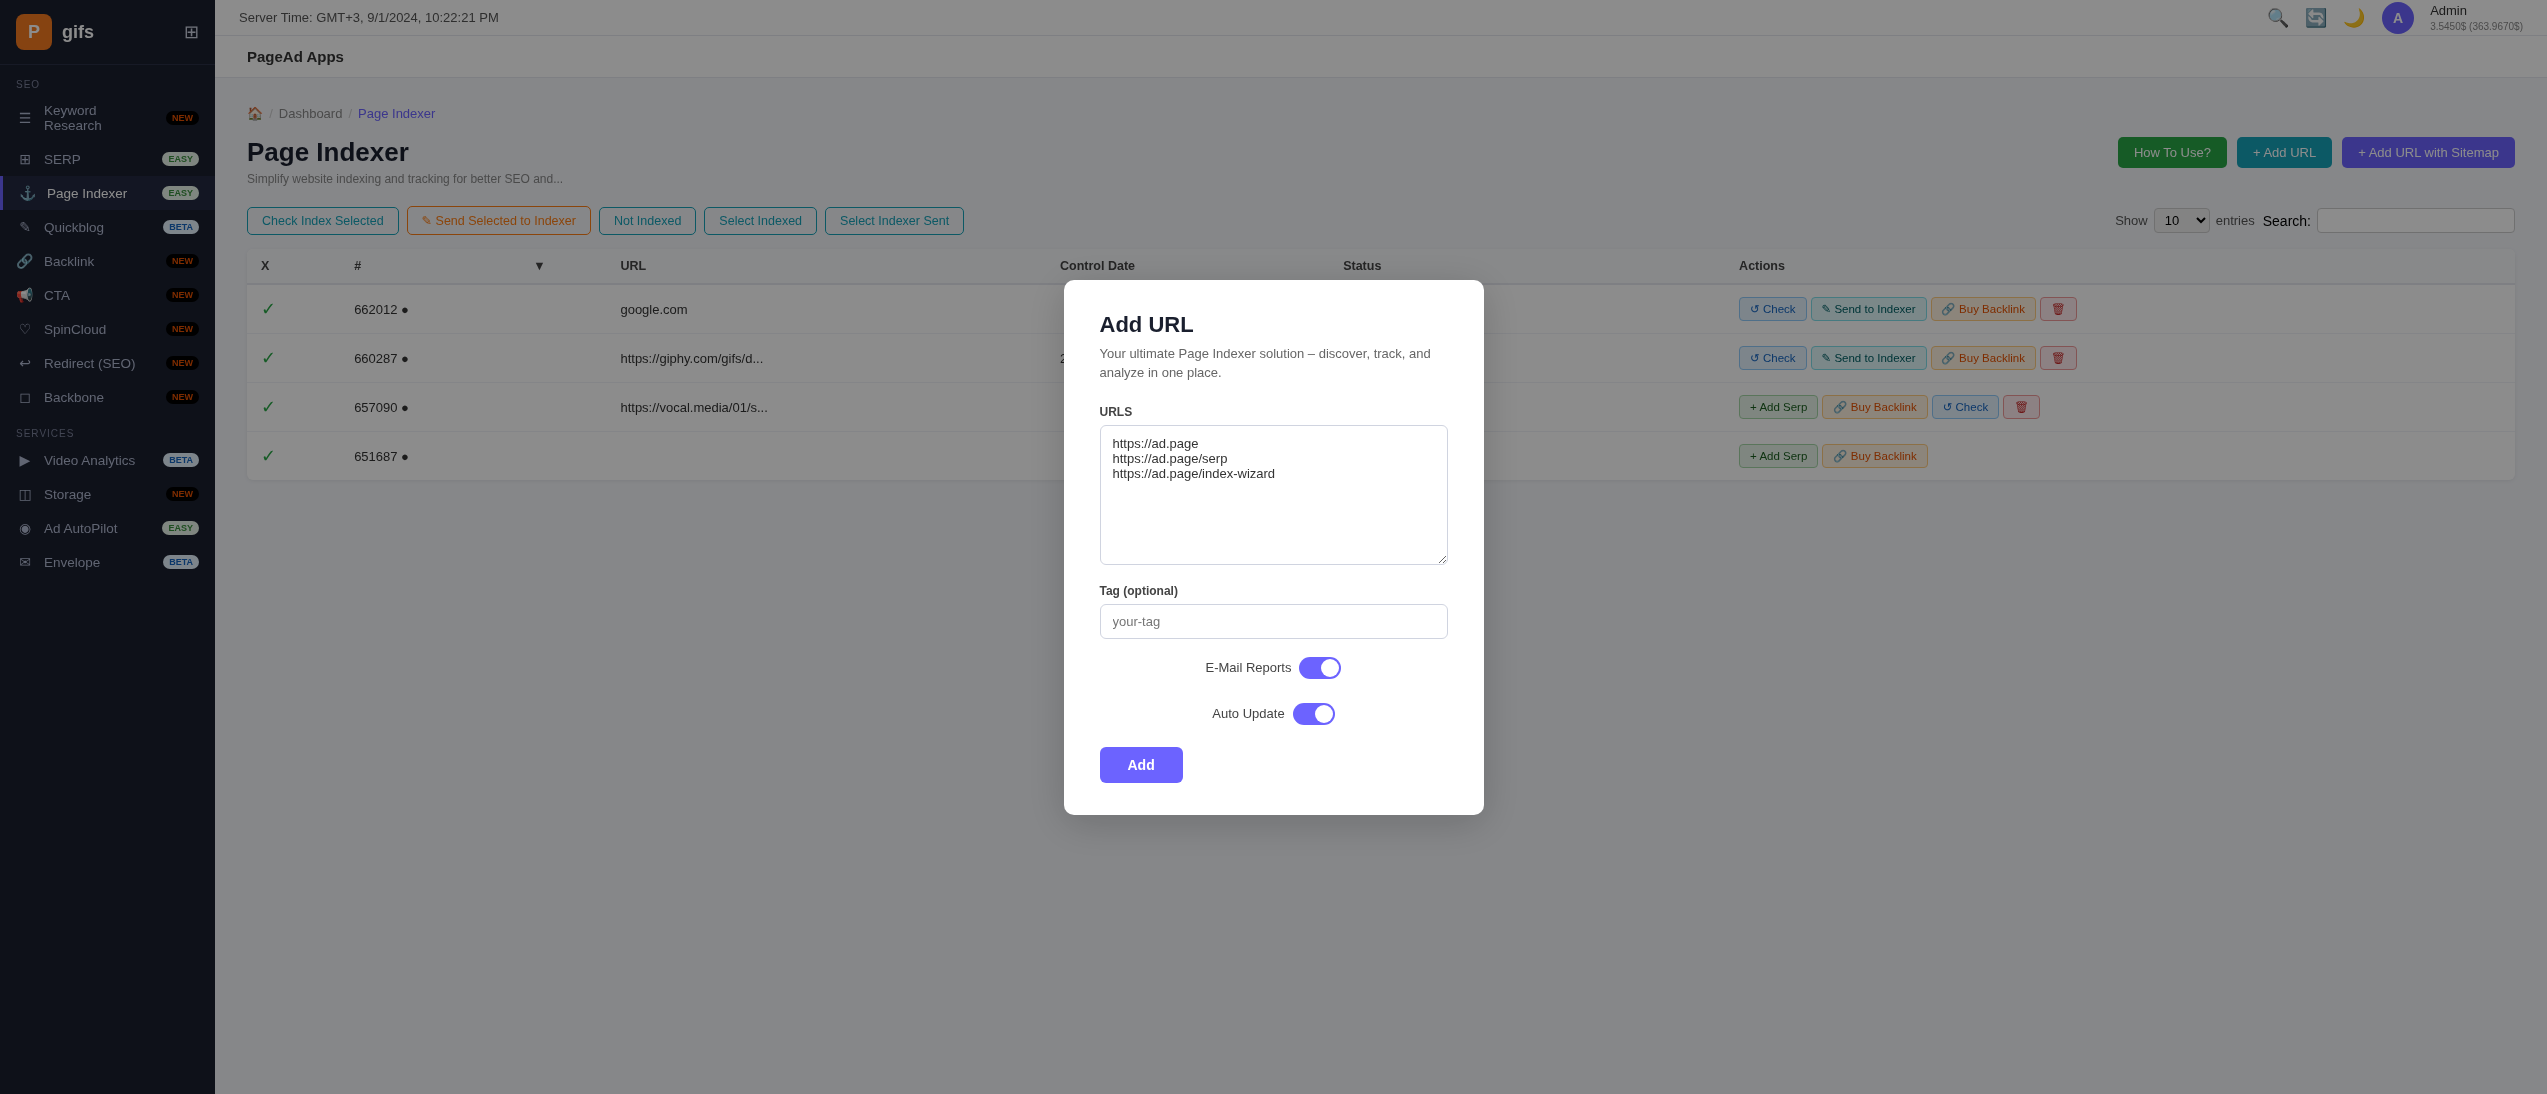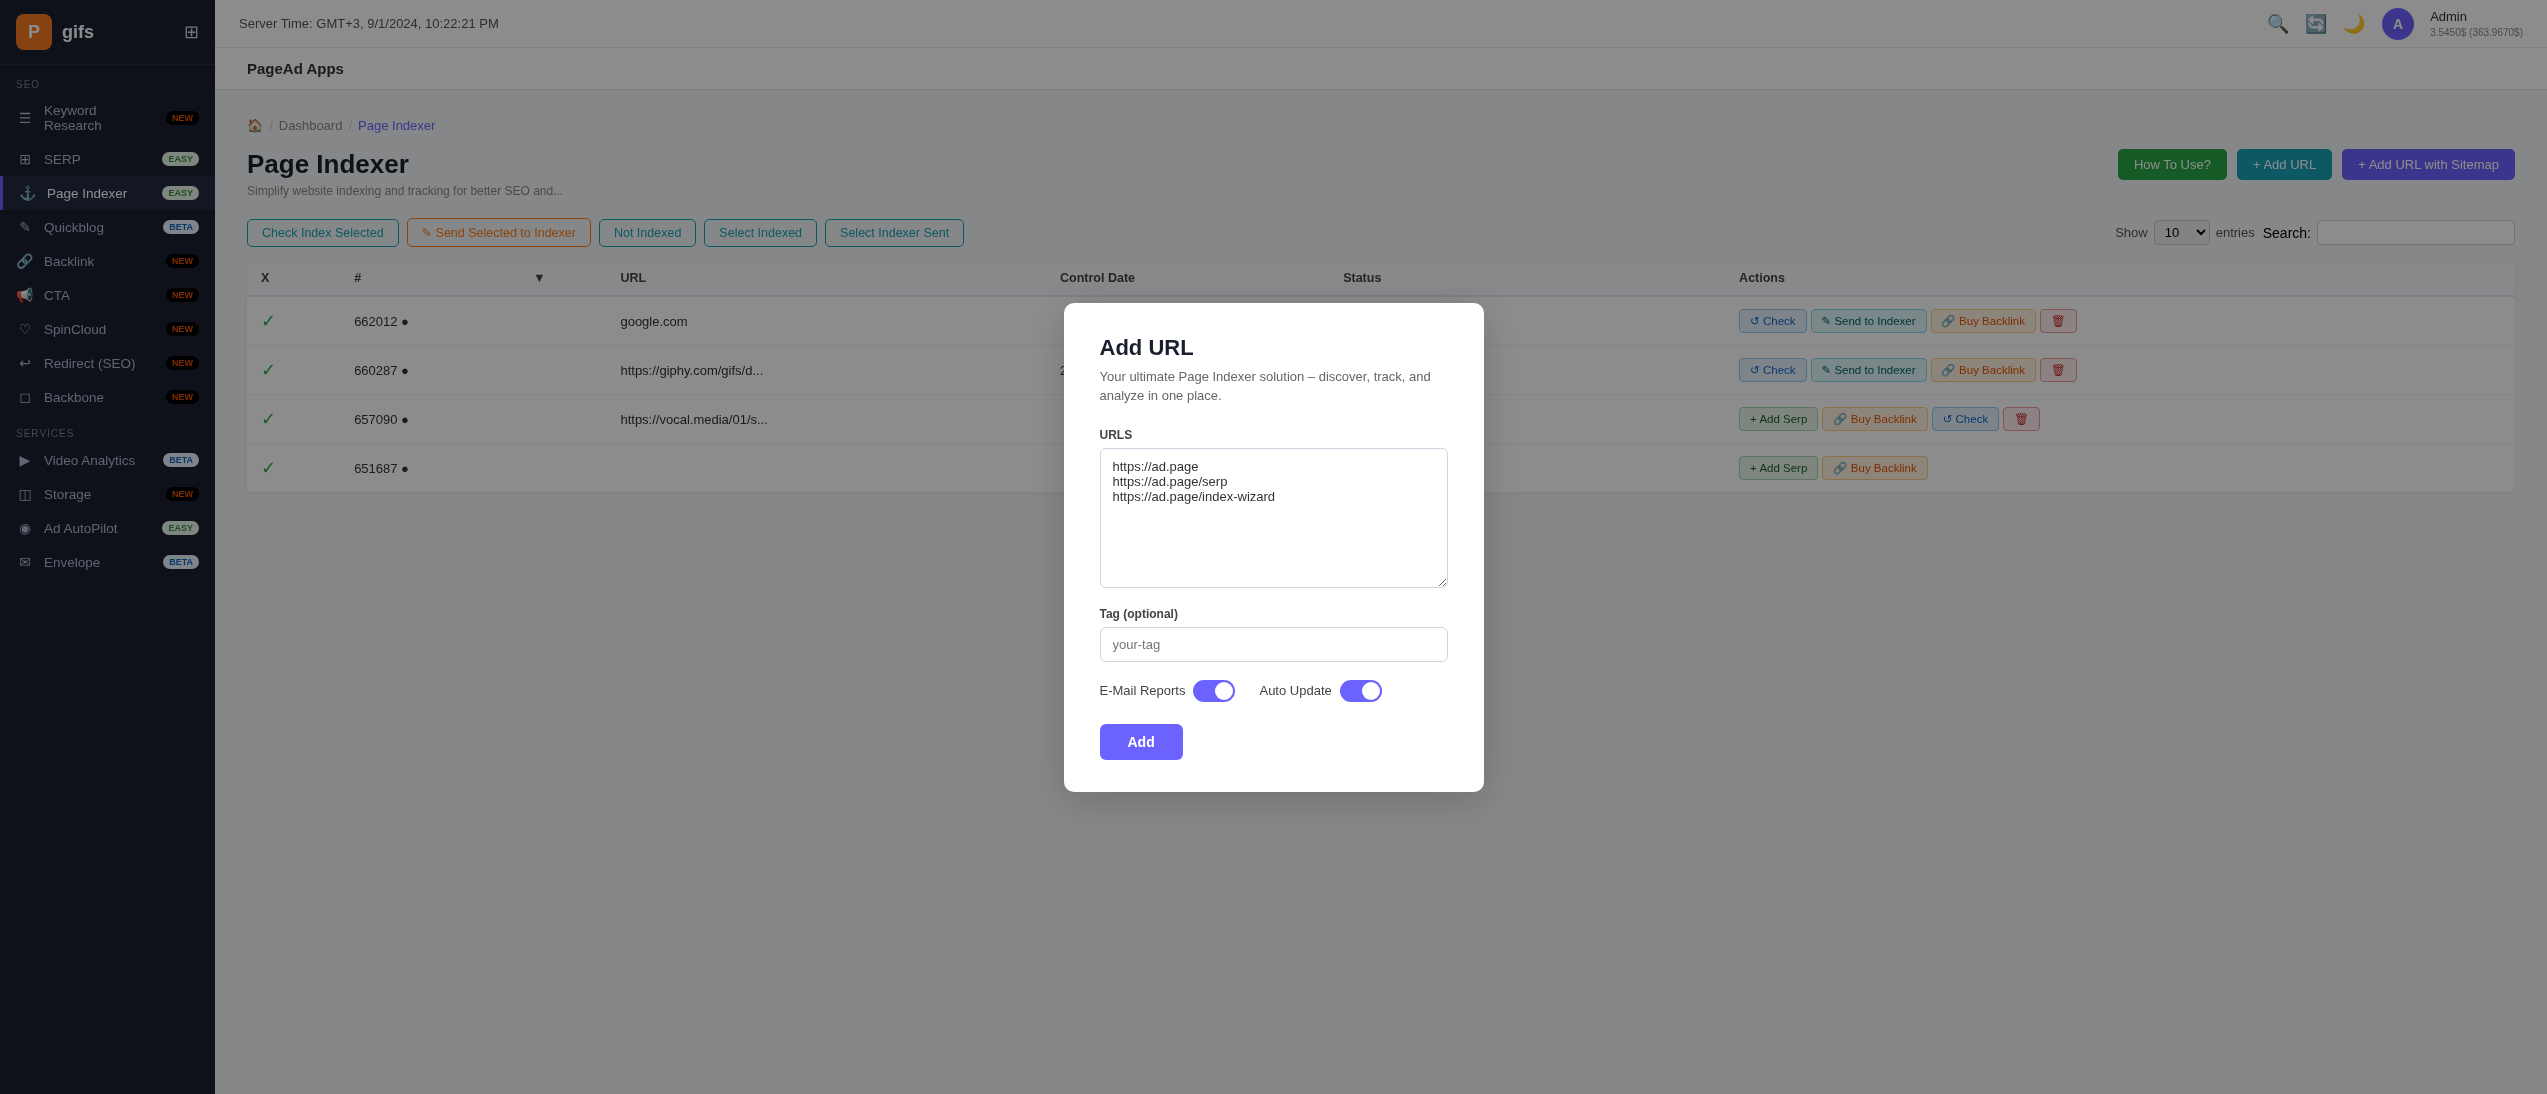--- a/index.html
+++ b/index.html
@@ -83,21 +83,21 @@
       overflow: hidden;
     }
 
     
     .topbar {
       background: white;
       border-bottom: 1px solid #e5e7ef;
       display: flex;
       align-items: center;
       padding: 0 24px;
-      height: 48px;
+      height: 36px;
       gap: 16px;
     }
     .topbar-server-time {
       color: #555;
       font-size: 13px;
       flex: 1;
     }
     .topbar-icons {
       display: flex;
       align-items: center;
@@ -327,20 +327,21 @@
       color: #aaa;
       font-family: inherit;
       outline: none;
       margin-bottom: 18px;
     }
     .modal-toggles {
       display: flex;
       align-items: center;
       gap: 24px;
       margin-bottom: 22px;
+      flex-direction: column;
     }
     .toggle-group {
       display: flex;
       align-items: center;
       gap: 8px;
       font-size: 13px;
       color: #444;
     }
     .toggle {
       width: 42px;

